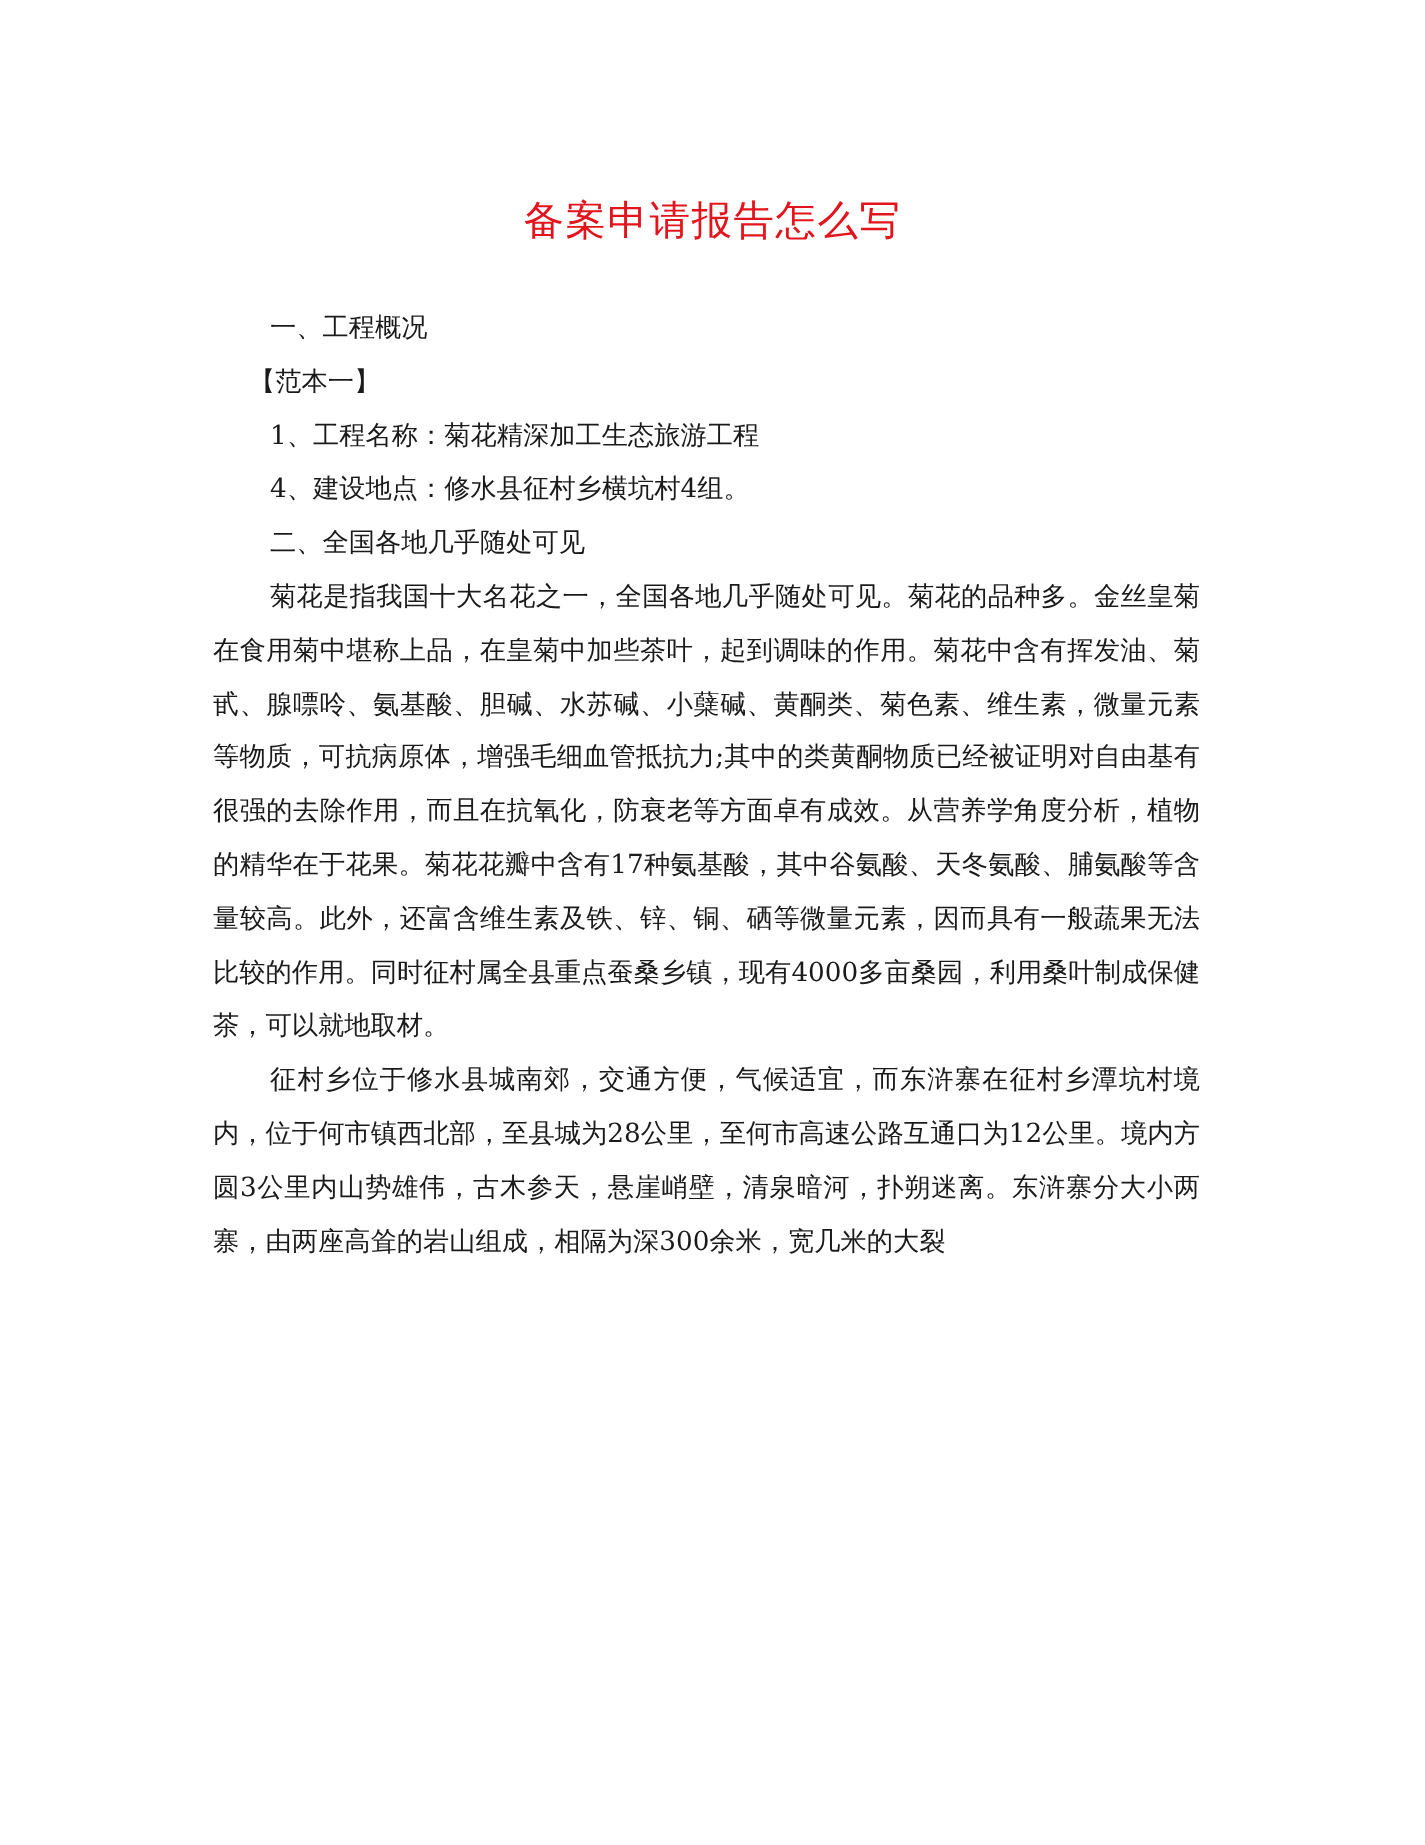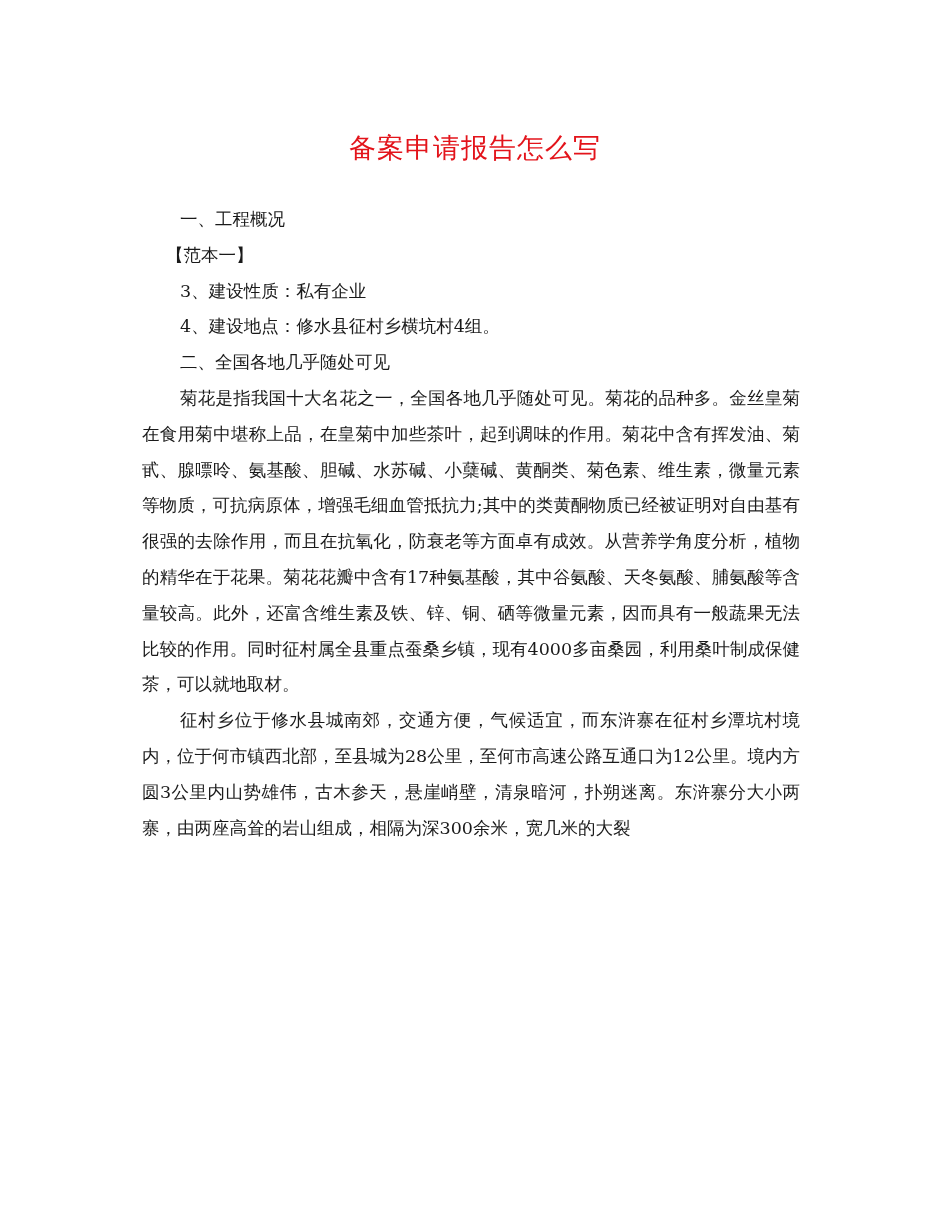--- a/index.html
+++ b/index.html
@@ -55,19 +55,19 @@
   </style>
 </head>
 <body>
 
 <div class="page">
   <div class="title">备案申请报告怎么写</div>
 
   <div class="body">
     <p class="para">一、工程概况</p>
     <p class="para noindent-label">【范本一】</p>
-    <p class="para">3、建设性质：私有企业</p>
+    <p class="para">1、工程名称：菊花精深加工生态旅游工程</p>
     <p class="para">4、建设地点：修水县征村乡横坑村4组。</p>
     <p class="para">二、全国各地几乎随处可见</p>
     <p class="para">菊花是指我国十大名花之一，全国各地几乎随处可见。菊花的品种多。金丝皇菊在食用菊中堪称上品，在皇菊中加些茶叶，起到调味的作用。菊花中含有挥发油、菊甙、腺嘌呤、氨基酸、胆碱、水苏碱、小蘖碱、黄酮类、菊色素、维生素，微量元素等物质，可抗病原体，增强毛细血管抵抗力;其中的类黄酮物质已经被证明对自由基有很强的去除作用，而且在抗氧化，防衰老等方面卓有成效。从营养学角度分析，植物的精华在于花果。菊花花瓣中含有17种氨基酸，其中谷氨酸、天冬氨酸、脯氨酸等含量较高。此外，还富含维生素及铁、锌、铜、硒等微量元素，因而具有一般蔬果无法比较的作用。同时征村属全县重点蚕桑乡镇，现有4000多亩桑园，利用桑叶制成保健茶，可以就地取材。</p>
     <p class="para">征村乡位于修水县城南郊，交通方便，气候适宜，而东浒寨在征村乡潭坑村境内，位于何市镇西北部，至县城为28公里，至何市高速公路互通口为12公里。境内方圆3公里内山势雄伟，古木参天，悬崖峭壁，清泉暗河，扑朔迷离。东浒寨分大小两寨，由两座高耸的岩山组成，相隔为深300余米，宽几米的大裂</p>
   </div>
 </div>
 
 </body></html>

